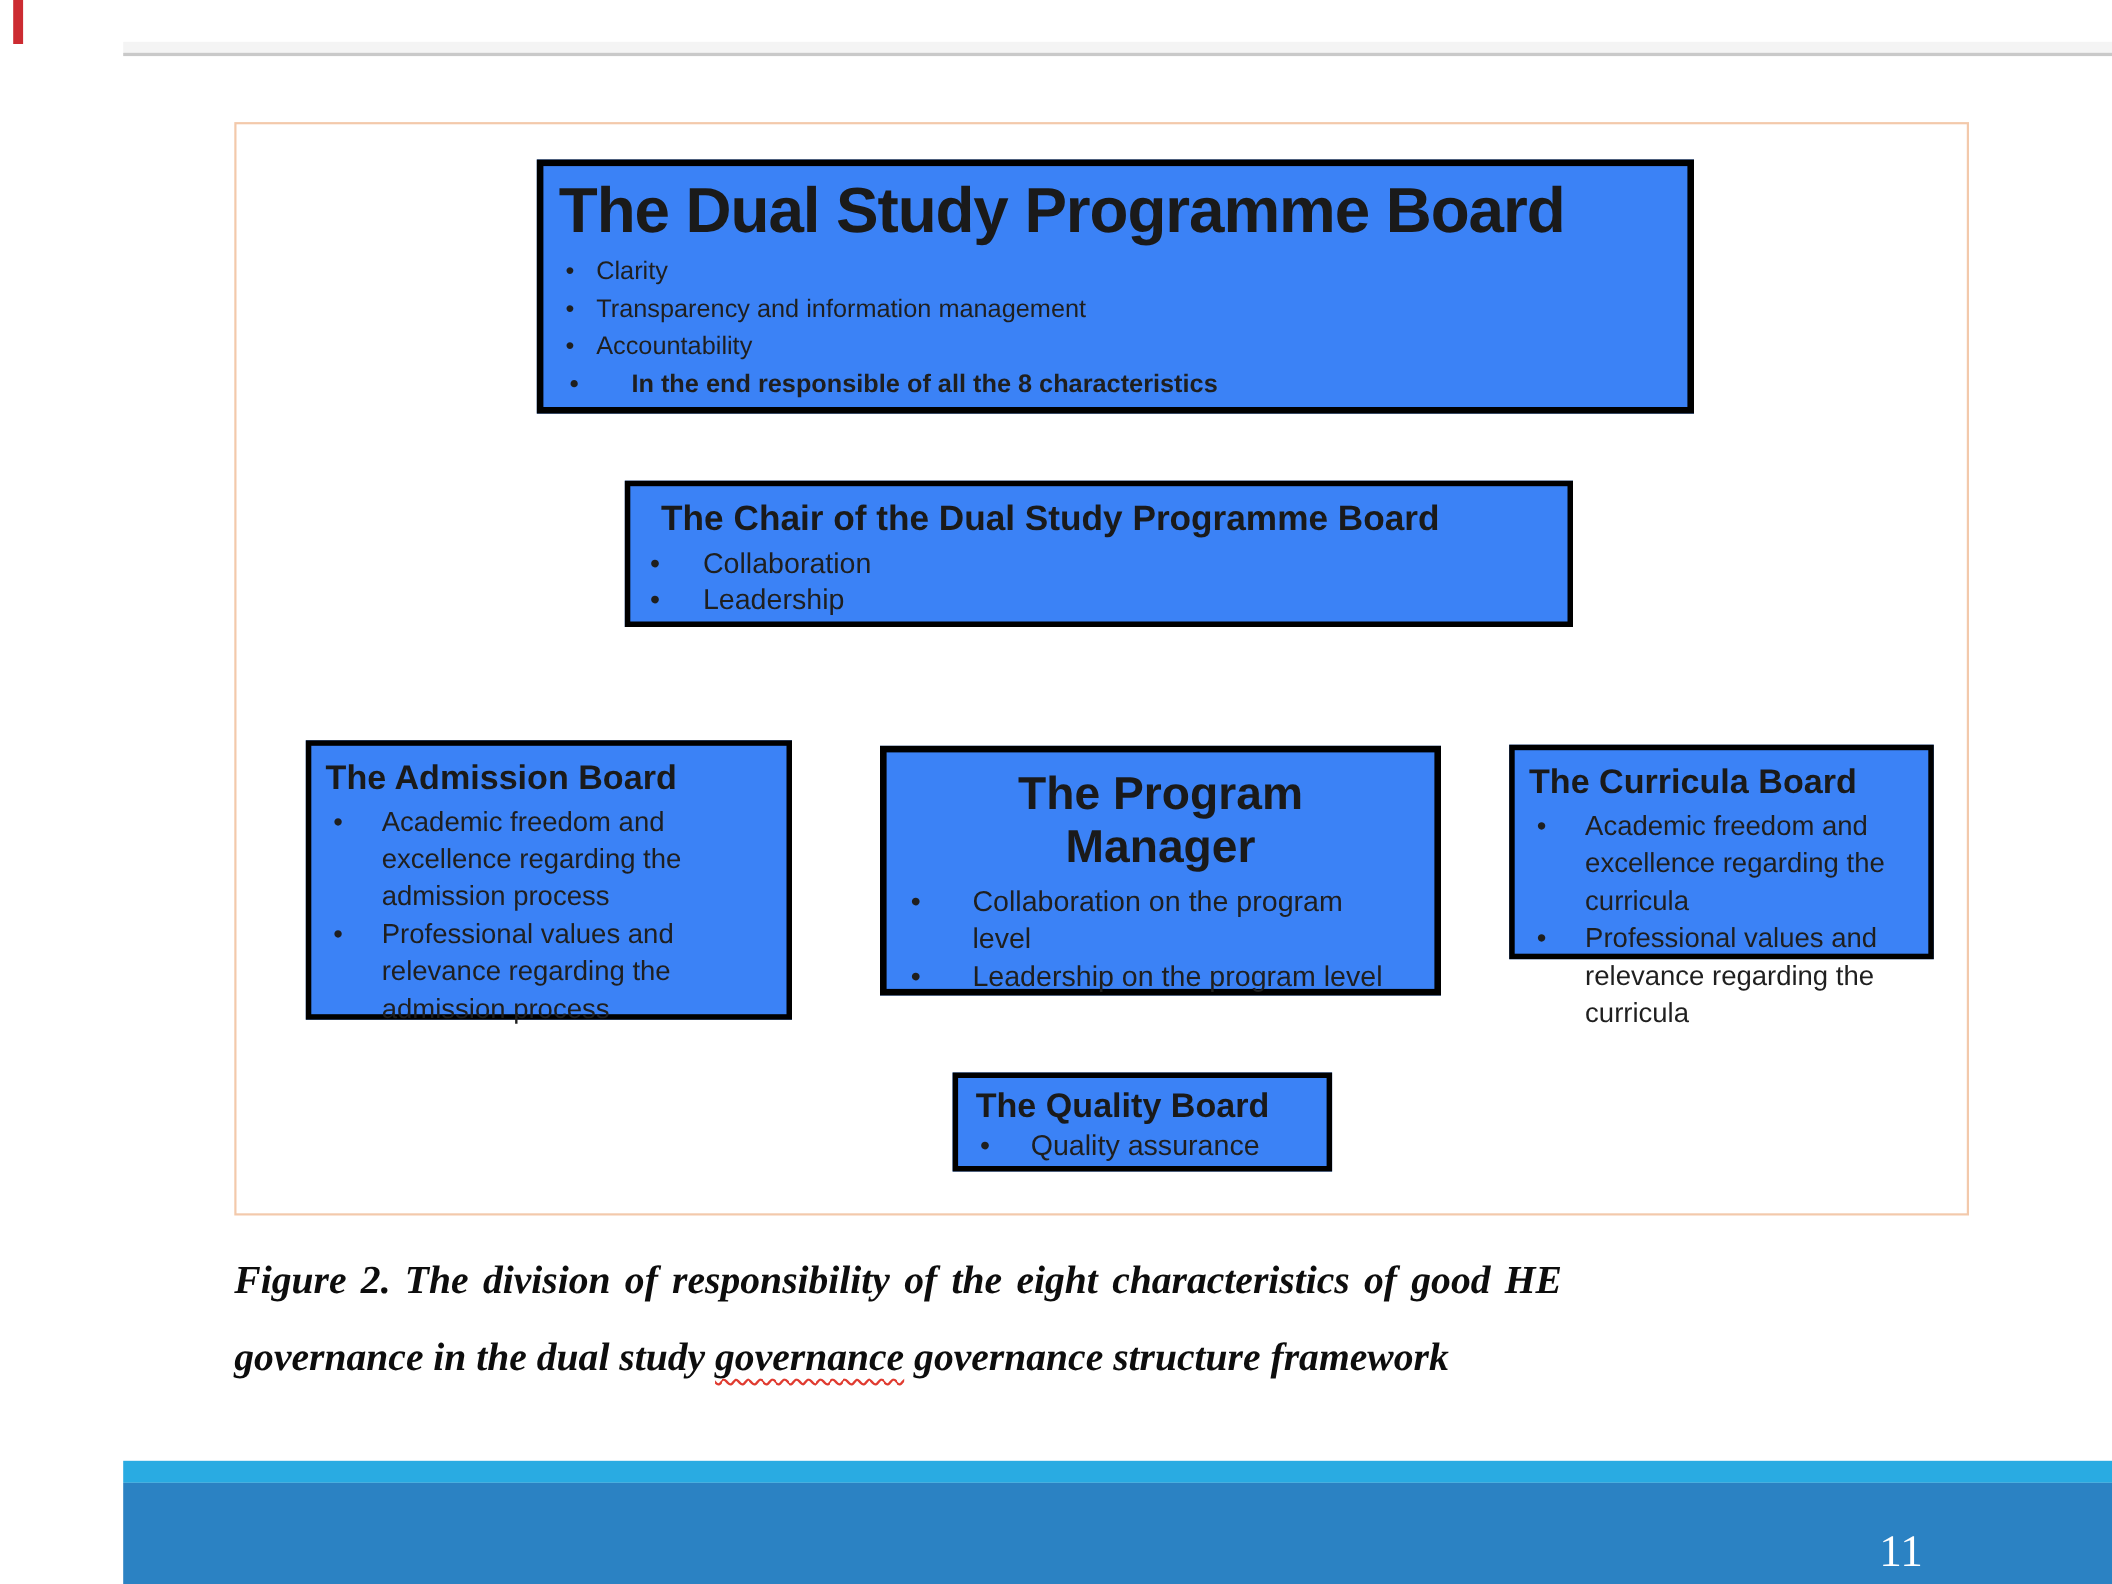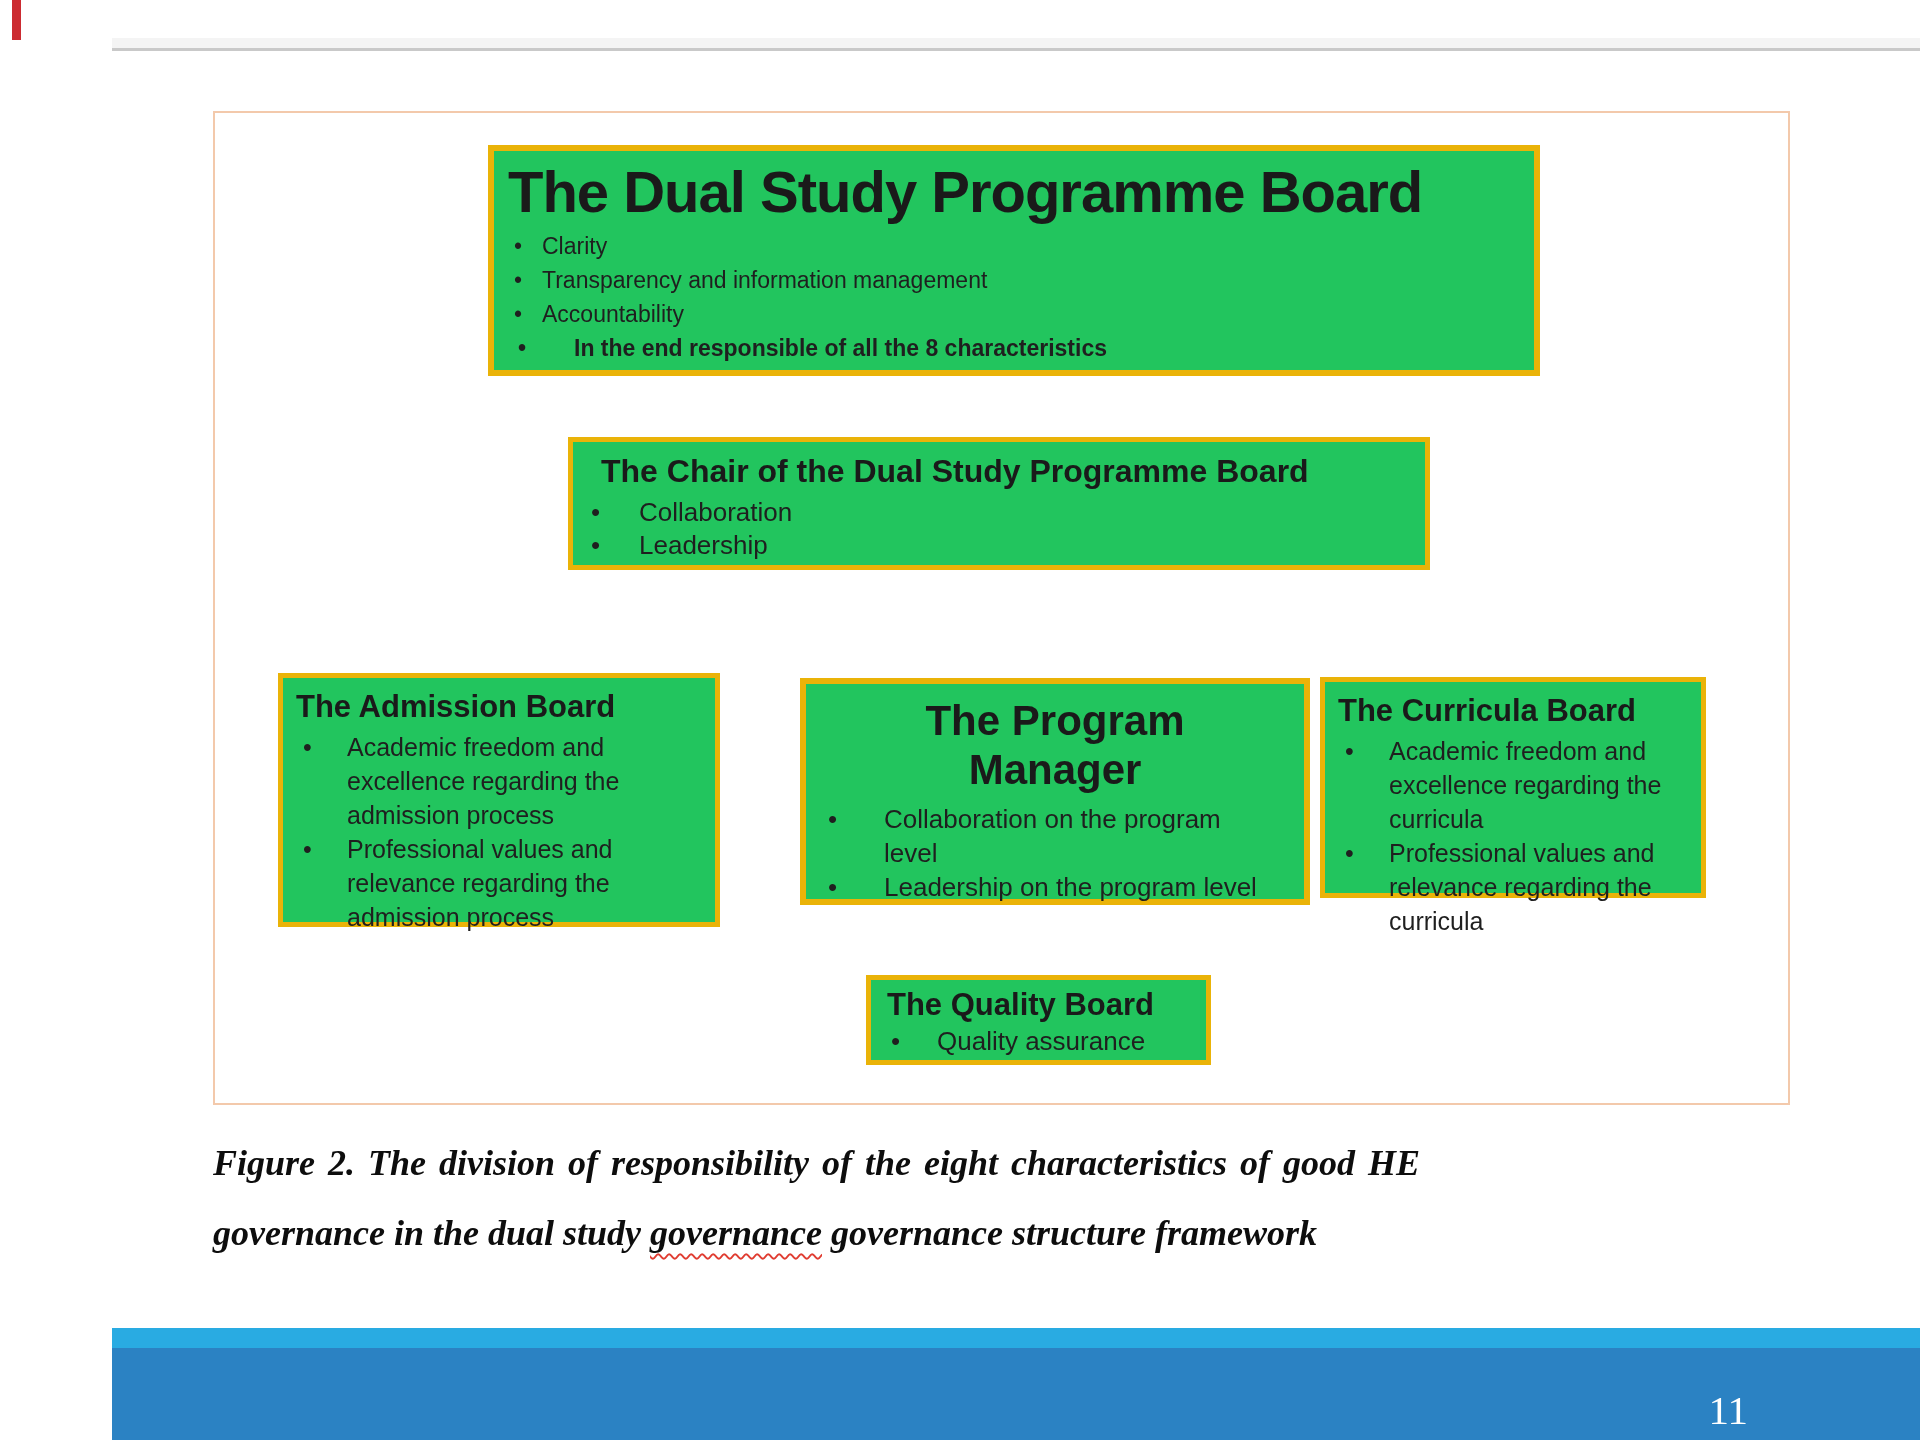--- a/index.html
+++ b/index.html
@@ -9,21 +9,21 @@
   
   .red-mark{position:absolute;left:12px;top:0;width:9px;height:40px;background:#cc2b31;}
   .page-top-edge{position:absolute;left:112px;top:38px;right:0;height:10px;background:#f4f4f4;}
   .page-top-shadow{position:absolute;left:112px;top:48px;right:0;height:3px;background:#c9c9c9;}
 
   
   .figure-frame{position:absolute;left:213px;top:111px;width:1577px;height:994px;
                 border:2px solid #f3c9ab;background:#ffffff;box-sizing:border-box;}
 
   
-  .dbox{position:absolute;background:#22c55e;border:5px solid #eab308;box-sizing:border-box;}
+  .dbox{position:absolute;background:#3b82f6;border:5px solid #000000;box-sizing:border-box;}
   .box-title{font-weight:bold;color:#1a1a1a;}
   .bullets{position:relative;}
   .bullet-row{position:relative;white-space:pre-line;}
   .bullet-row::before{content:"\2022";position:absolute;top:0;}
 
   
   .board{left:488px;top:145px;width:1052px;height:231px;border-width:6px;}
   .board .box-title{margin:10px 0 0 14px;font-size:58px;line-height:62px;white-space:nowrap;letter-spacing:-1px;}
   .board .bullets{margin-top:6px;font-size:23px;line-height:34px;}
   .board .bullet-row{padding-left:48px;}
@@ -46,21 +46,21 @@
   .admission .bullet-row::before{left:20px;}
 
   
   .pm{left:800px;top:678px;width:510px;height:227px;border-width:6px;}
   .pm .box-title{margin-top:12px;font-size:42px;line-height:49px;text-align:center;white-space:pre-line;}
   .pm .bullets{margin-top:8px;font-size:26px;line-height:34px;}
   .pm .bullet-row{padding-left:78px;width:420px;}
   .pm .bullet-row::before{left:22px;}
 
   
-  .curricula{left:1320px;top:677px;width:386px;height:221px;}
+  .curricula{left:1372px;top:677px;width:386px;height:195px;}
   .curricula .box-title{margin:10px 0 0 13px;font-size:31px;line-height:38px;white-space:nowrap;}
   .curricula .bullets{margin-top:4px;font-size:25px;line-height:34px;}
   .curricula .bullet-row{padding-left:64px;width:312px;}
   .curricula .bullet-row::before{left:20px;}
 
   
   .quality{left:866px;top:975px;width:345px;height:90px;}
   .quality .box-title{margin:6px 0 0 16px;font-size:31px;line-height:38px;white-space:nowrap;}
   .quality .bullets{margin-top:1px;font-size:26px;line-height:32px;}
   .quality .bullet-row{padding-left:66px;}

